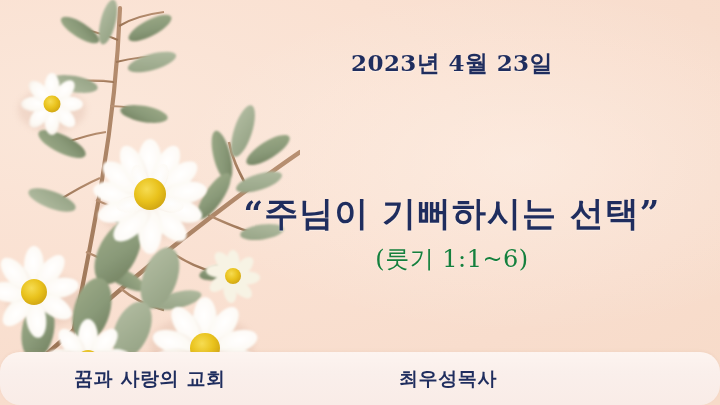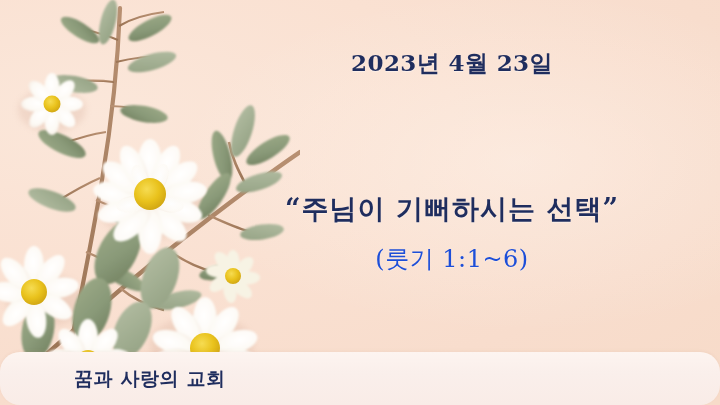--- a/index.html
+++ b/index.html
@@ -71,36 +71,36 @@
     color: #d6110f;
     letter-spacing: 2px;
     line-height: 1.2;
     text-shadow: 0 1px 1px rgba(255,255,255,0.4);
   }
 
   .sermon-title {
     position: absolute;
     top: 192px;
     left: -14px; right: -14px;
-    font-size: 27px;
+    font-size: 34px;
     font-weight: bold;
     color: #1f2d5e;
     letter-spacing: 1px;
     line-height: 1.25;
     white-space: nowrap;
     text-shadow: 0 1px 1px rgba(255,255,255,0.4);
   }
 
   .scripture-ref {
     position: absolute;
     top: 244px;
     left: 0; right: 0;
     font-size: 24px;
     font-weight: normal;
-    color: #1d4ed8;
+    color: #15803d;
     letter-spacing: 0.5px;
     line-height: 1.25;
     text-shadow: 0 1px 1px rgba(255,255,255,0.35);
   }
 
   
   .footer-bar {
     position: absolute;
     left: 0;
     bottom: 0;
@@ -339,16 +339,17 @@
 
 
     <div class="sermon-title">“주님이 기뻐하시는 선택”</div>
 
     <div class="scripture-ref">(룻기 1:1~6)</div>
   </div>
 
   <div class="footer-bar">
     <div class="footer-inner">
       <div class="church-name">꿈과 사랑의 교회</div>
+      <div class="pastor-name">최우성목사</div>
     </div>
   </div>
 
 </div>
 
 </body></html>

